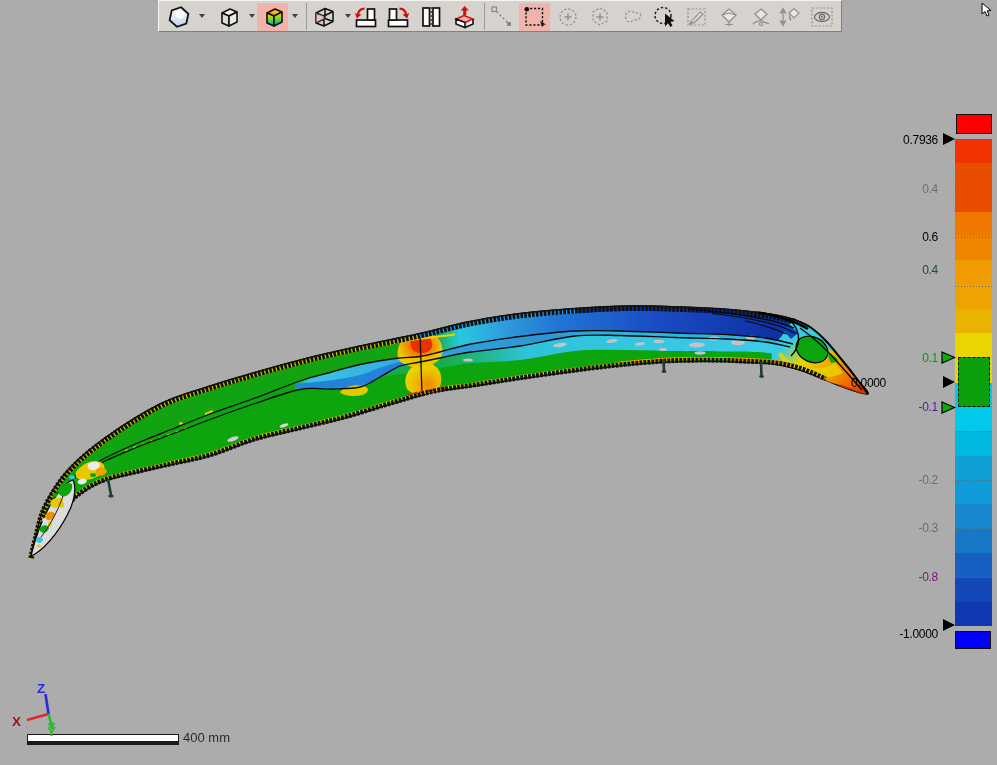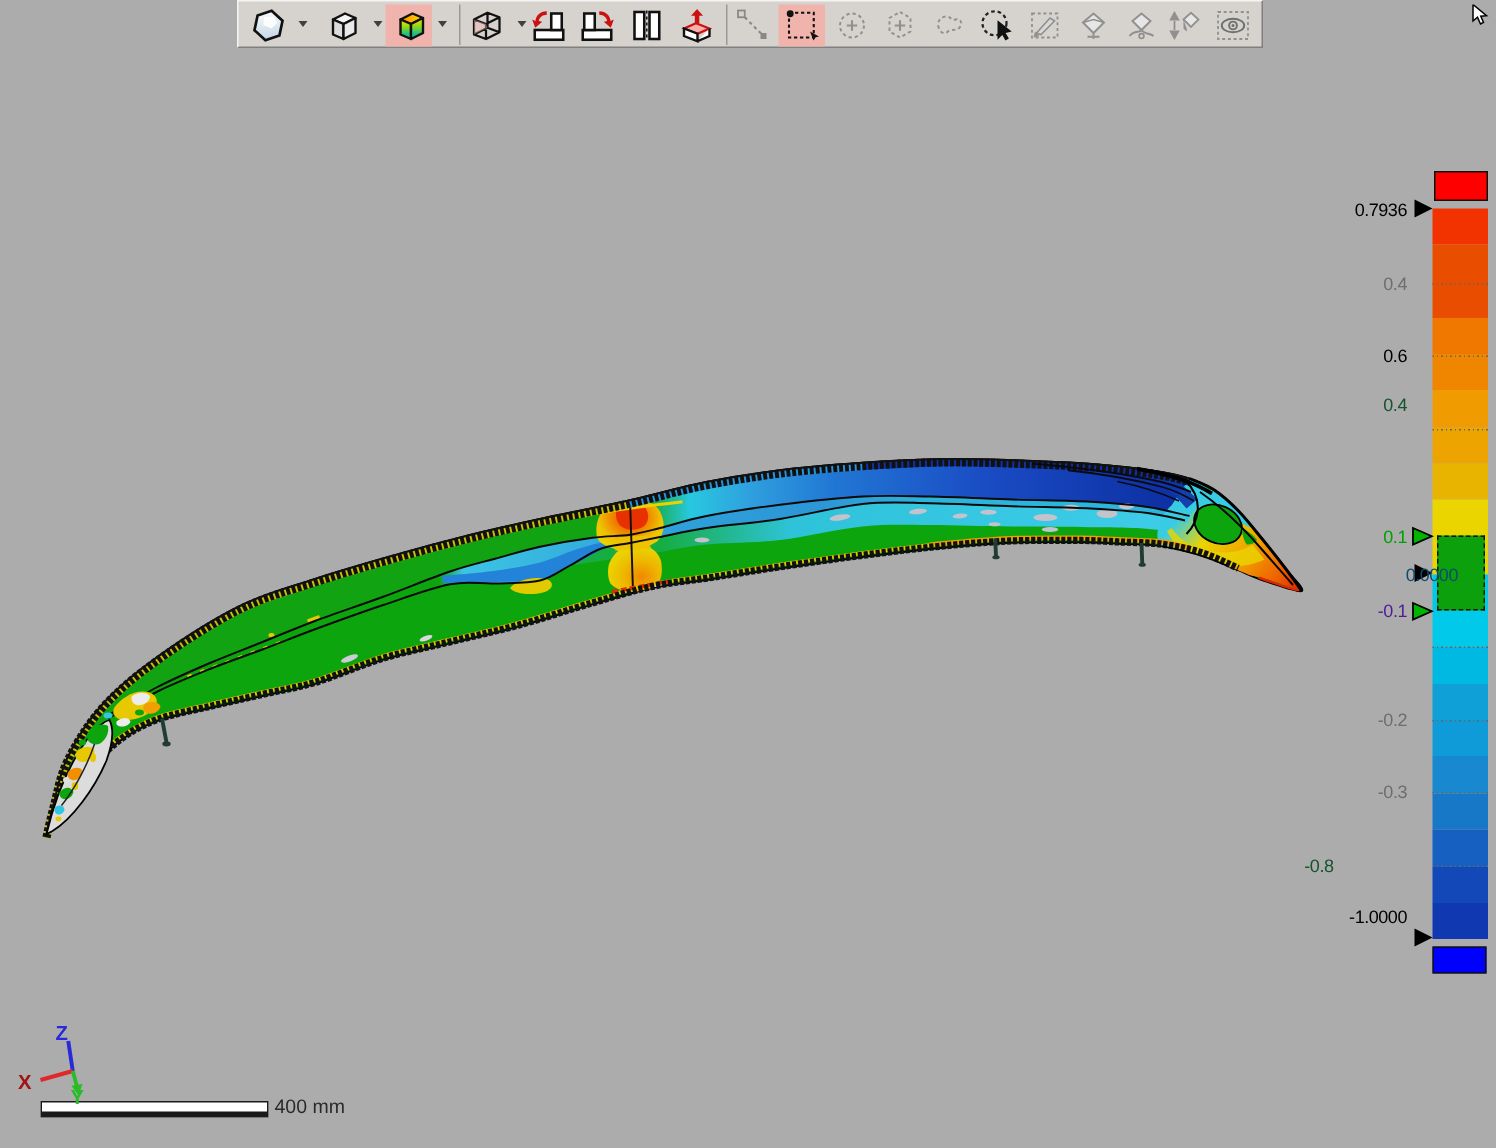--- a/index.html
+++ b/index.html
@@ -322,26 +322,26 @@
       <path d="M1,1 L13.5,6.5 L1,12 Z" fill="#00b400" stroke="#000" stroke-width="1.2"></path>
     </svg>
     <svg style="position:absolute;left:941px;top:400.5px" width="15" height="13">
       <path d="M1,1 L13.5,6.5 L1,12 Z" fill="#00b400" stroke="#000" stroke-width="1.2"></path>
     </svg>
     <div class="leglab" style="left:886px;top:133px;color:#000">0.7936</div>
     <div class="leglab" style="left:886px;top:181.5px;color:#6e6e6e">0.4</div>
     <div class="leglab" style="left:886px;top:230px;color:#000000">0.6</div>
     <div class="leglab" style="left:886px;top:263px;color:#14532d">0.4</div>
     <div class="leglab" style="left:886px;top:350.5px;color:#00a000">0.1</div>
-    <div class="leglab" style="left:920px;top:375.5px;color:#0c4a6e">0.0000</div>
+    <div class="leglab" style="left:834px;top:375.5px;color:#000000">0.0000</div>
     <div class="leglab" style="left:886px;top:400px;color:#4c1d95">-0.1</div>
     <div class="leglab" style="left:886px;top:472.5px;color:#6e6e6e">-0.2</div>
     <div class="leglab" style="left:886px;top:521px;color:#6e6e6e">-0.3</div>
-    <div class="leglab" style="left:837px;top:569.5px;color:#14532d">-0.8</div>
-    <div class="leglab" style="left:886px;top:604px;color:#000">-1.0000</div>
+    <div class="leglab" style="left:886px;top:569.5px;color:#701a75">-0.8</div>
+    <div class="leglab" style="left:886px;top:627px;color:#000">-1.0000</div>
   </div>
 <svg id="triad" width="90" height="95" style="position:absolute;left:0px;top:655px;z-index:5" xmlns="http://www.w3.org/2000/svg">
 <line x1="48.5" y1="59" x2="45.5" y2="39" stroke="#2828dc" stroke-width="2.6"></line>
 <text x="37" y="38" font-size="13.5" font-weight="bold" fill="#2828dc" font-family="Liberation Sans">Z</text>
 <line x1="48.5" y1="59" x2="27" y2="65" stroke="#e02828" stroke-width="2.6"></line>
 <text x="12" y="71" font-size="13.5" font-weight="bold" fill="#a01414" font-family="Liberation Sans">X</text>
 <line x1="48.5" y1="59" x2="51.5" y2="70" stroke="#28bc28" stroke-width="2.6"></line>
 <path d="M52.5,75.5 L47.6,68.8 L54.9,67.6 Z" fill="#28bc28"></path>
 <text x="47" y="81" font-size="13.5" font-weight="bold" fill="#28bc28" font-family="Liberation Sans">Y</text>
 </svg>

